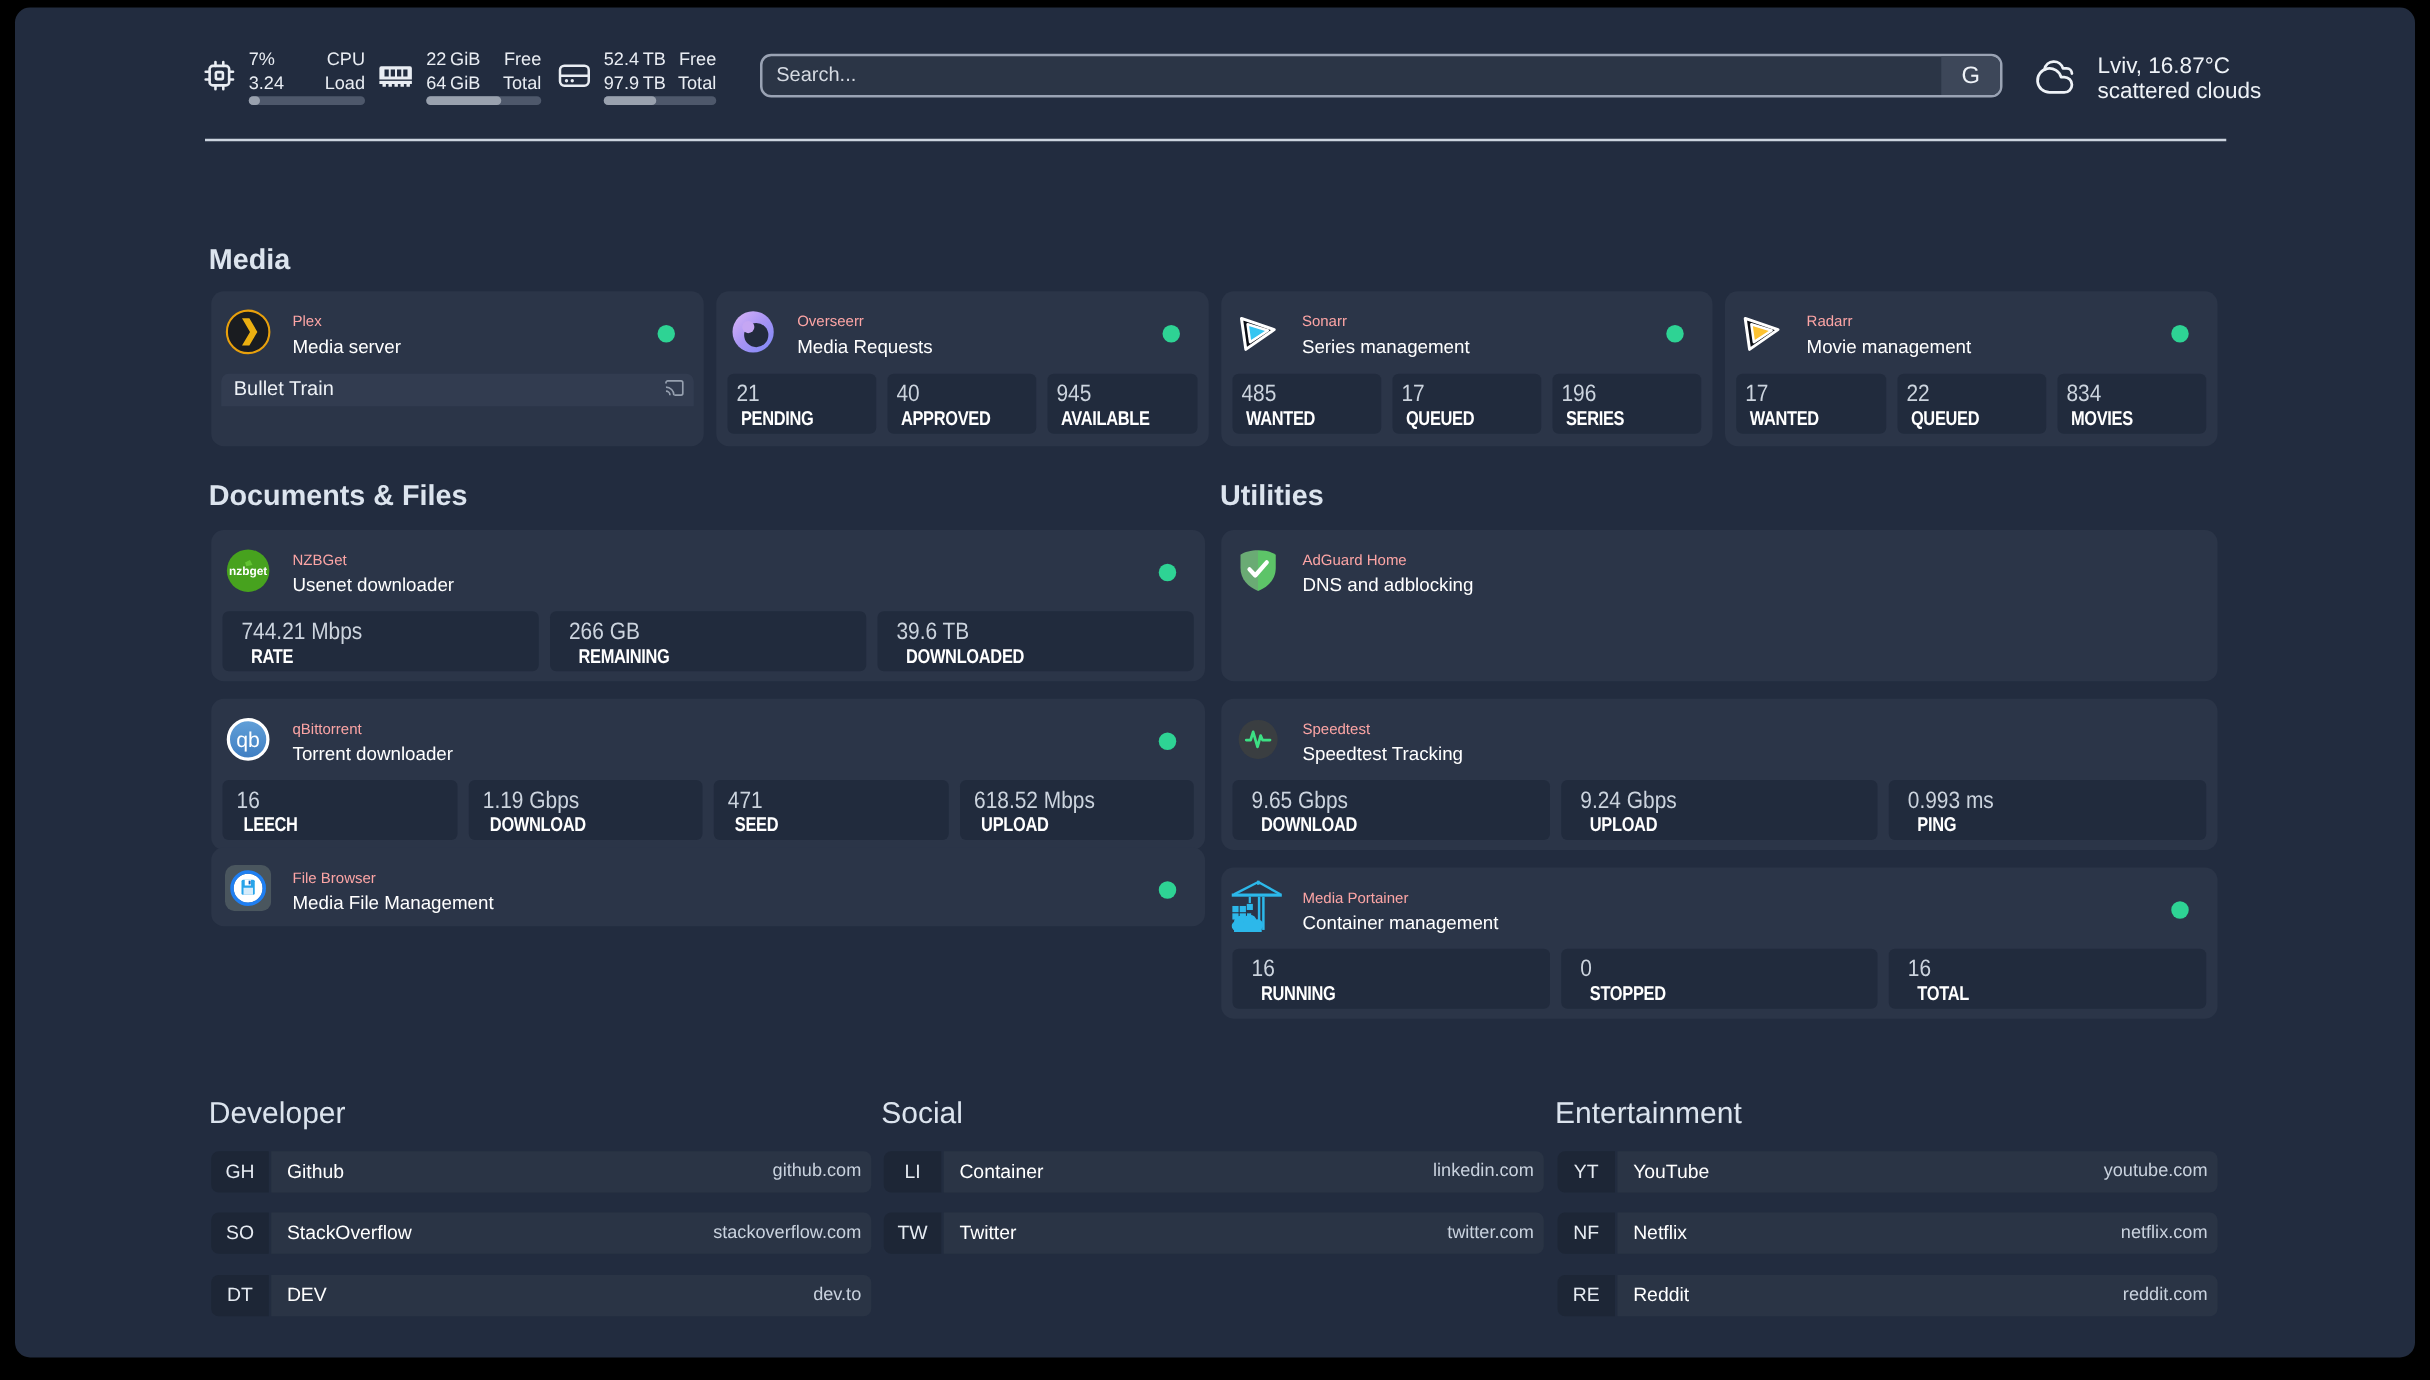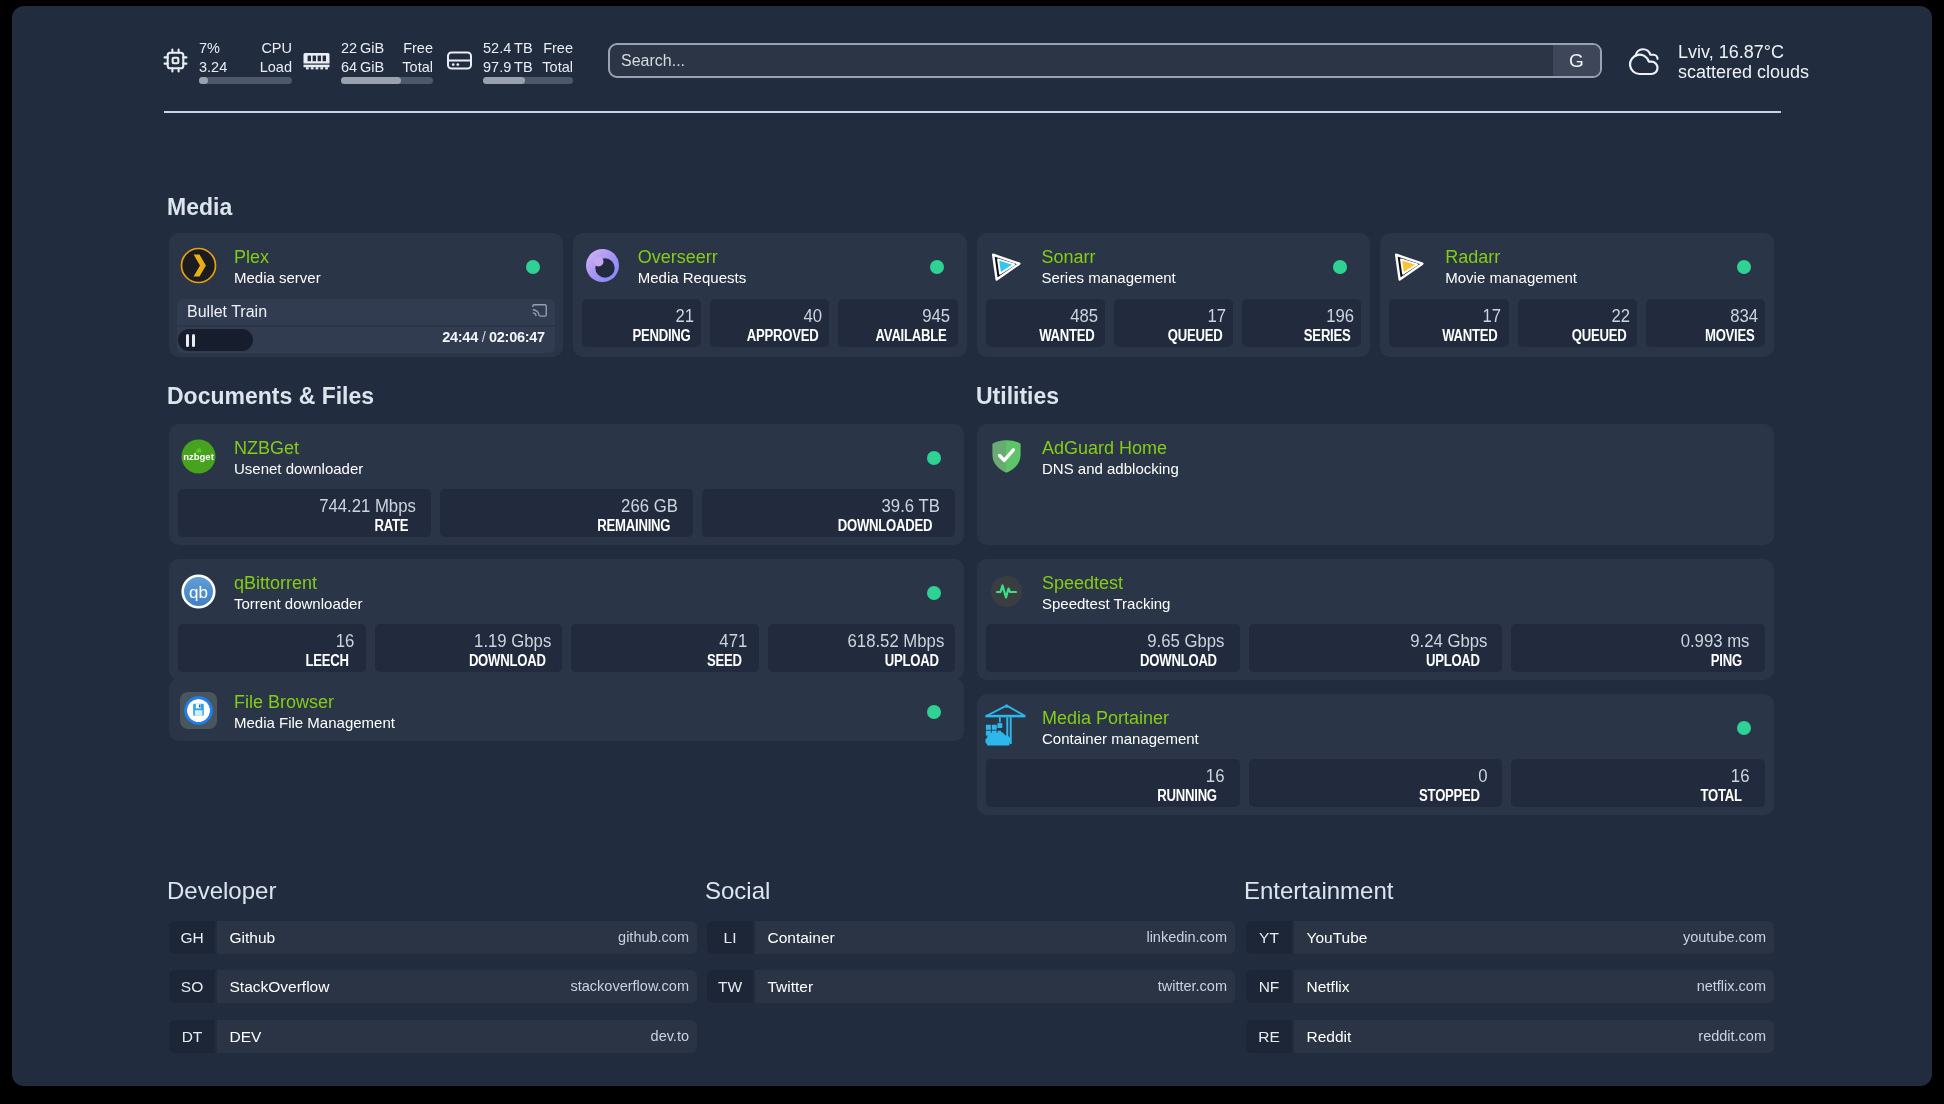--- a/index.html
+++ b/index.html
@@ -1,23 +1,23 @@
 <!DOCTYPE html>
 <html><head><meta charset="utf-8"><style>
 *{margin:0;padding:0;box-sizing:border-box}
 html,body{width:1944px;height:1104px;background:#000;font-family:"Liberation Sans",sans-serif;overflow:hidden}
 #panel{position:absolute;left:12px;top:6px;width:1920px;height:1080px;background:#222c3f;border-radius:12px}
 #root{position:absolute;left:0;top:0;width:1944px;height:1104px}
 .card{position:absolute;background:#2b3548;border-radius:10px}
 .ic{position:absolute;left:11px;top:14px;width:37px;height:37px}
-.ttl{position:absolute;left:65px;top:12.5px;font-size:18px;font-weight:500;color:#84cc16;line-height:22px;white-space:nowrap}
+.ttl{position:absolute;left:65px;top:12.5px;font-size:12px;font-weight:500;color:#fca5a5;line-height:22px;white-space:nowrap}
 .sub{position:absolute;left:65px;top:34.5px;font-size:15px;color:#ffffff;line-height:20px;white-space:nowrap}
 .dot{position:absolute;width:14px;height:14px;border-radius:50%;background:#2ed394;top:27px;right:23px}
 .stats{position:absolute;left:9px;right:9px;height:48px;display:flex;gap:9px}
-.st{flex:1;background:#212b3d;border-radius:5px;text-align:right;overflow:hidden}
+.st{flex:1;background:#212b3d;border-radius:5px;text-align:left;overflow:hidden}
 .st .n{margin-top:5px;font-size:19px;color:#ccd4de;line-height:23px;white-space:nowrap;transform:scaleX(.88)}
 .st .l{font-size:16px;font-weight:700;color:#ffffff;line-height:17px;letter-spacing:-0.3px;transform:scaleX(.82)}
 .h1{position:absolute;font-size:23px;font-weight:700;color:#dce4ee;line-height:28px}
 .h2{position:absolute;font-size:24px;font-weight:500;color:#dce4ee;line-height:29px}
 .bm{position:absolute;height:33px;font-size:15.5px}
 .ab{position:absolute;left:0;top:0;width:46px;height:33px;background:#1d2636;border-radius:6px 0 0 6px;text-align:center;line-height:33px;color:#e6ebf2;font-weight:500}
 .bb{position:absolute;left:48px;right:0;top:0;height:33px;background:#2a3445;border-radius:0 6px 6px 0}
 .bb .nm{position:absolute;left:12.5px;top:0;line-height:33px;color:#ffffff}
 .bb .url{position:absolute;right:8px;top:0;line-height:33px;font-size:14.5px;color:#c9d2de}
 .rline{position:absolute;font-size:14.5px;color:#e9edf3;line-height:19px;white-space:nowrap}
@@ -97,27 +97,20 @@
       <div style="position:absolute;left:8px;right:8px;top:66px;height:25.5px;background:#323c50;border-radius:6px 6px 0 0">
         <span style="position:absolute;left:10px;top:0;line-height:25.5px;font-size:16px;color:#eef2f7">Bullet Train</span>
         <span style="position:absolute;right:7px;top:4px"><svg width="17" height="17" viewBox="0 0 24 24">
             <g fill="none" stroke="#96a0af" stroke-width="1.9">
               <path d="M2.5 5.5 v-1 a2 2 0 0 1 2 -2 h15 a2 2 0 0 1 2 2 v12 a2 2 0 0 1 -2 2 h-7.5"></path>
               <path d="M2.5 9.5 a9 9 0 0 1 9 9"></path>
               <path d="M2.5 14 a4.5 4.5 0 0 1 4.5 4.5"></path>
             </g>
           </svg></span>
       </div>
-      <div style="position:absolute;left:8px;right:8px;top:94px;height:25.5px;background:#323c50;border-radius:0 0 6px 6px">
-        <span style="position:absolute;left:0.5px;top:2px;width:75px;height:22px;border-radius:11px;background:#161e2e">
-          <span style="position:absolute;left:8.2px;top:4.5px;width:3.2px;height:13px;background:#e9edf3;border-radius:1.6px"></span>
-          <span style="position:absolute;left:14px;top:4.5px;width:3.2px;height:13px;background:#e9edf3;border-radius:1.6px"></span>
-        </span>
-        <span style="position:absolute;right:10px;top:0;line-height:20px;font-size:14.5px;letter-spacing:-0.3px;font-weight:700;color:#f2f5f9">24:44<span style="font-weight:400;color:#cdd5df"> / </span>02:06:47</span>
-      </div>
     </div>
     <div class="card" style="left:572.75px;top:233px;width:393.75px;height:124px">
       <div class="ic"><svg width="37" height="37" viewBox="0 0 37 37">
           <defs>
             <linearGradient id="ovs" x1="0" y1="0" x2="1" y2="1">
               <stop offset="0" stop-color="#dbb6f6"></stop>
               <stop offset="0.5" stop-color="#a794f4"></stop>
               <stop offset="1" stop-color="#7b88f8"></stop>
             </linearGradient>
           </defs>

